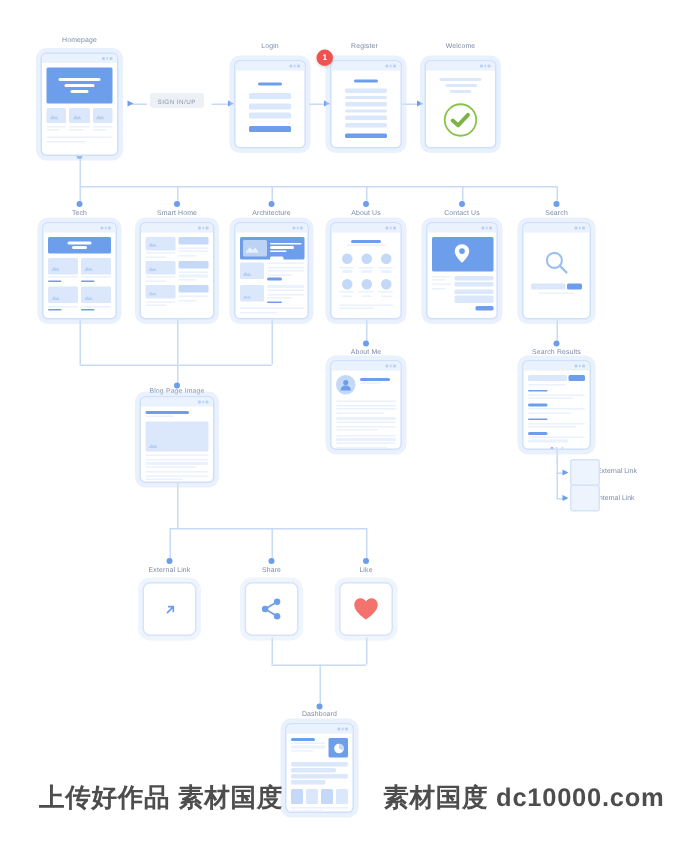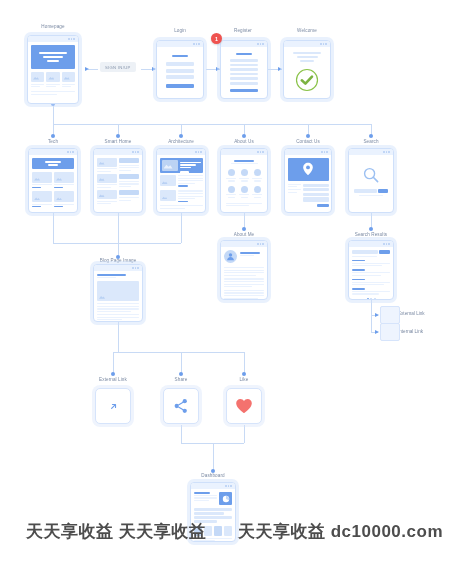--- a/index.html
+++ b/index.html
@@ -651,16 +651,16 @@
         <div class="band d" style="width:9px;height:10px;"></div>
         <div class="band" style="width:9px;height:10px;"></div>
         <div class="band d" style="width:9px;height:10px;"></div>
         <div class="band" style="width:9px;height:10px;"></div>
       </div>
       <div class="ln lt" style="height:1.2px;margin-top:2px;"></div>
       <div class="ln lt" style="height:1.2px;width:55%;"></div>
     </div>
   </div>
 
-  <div class="wm wm-left">天天享收益 天天享收益</div>
-  <div class="wm wm-right">天天享收益 dc10000.com</div>
+  <div class="wm wm-left">上传好作品 素材国度</div>
+  <div class="wm wm-right">素材国度 dc10000.com</div>
 
 </div>
 
 </body></html>

